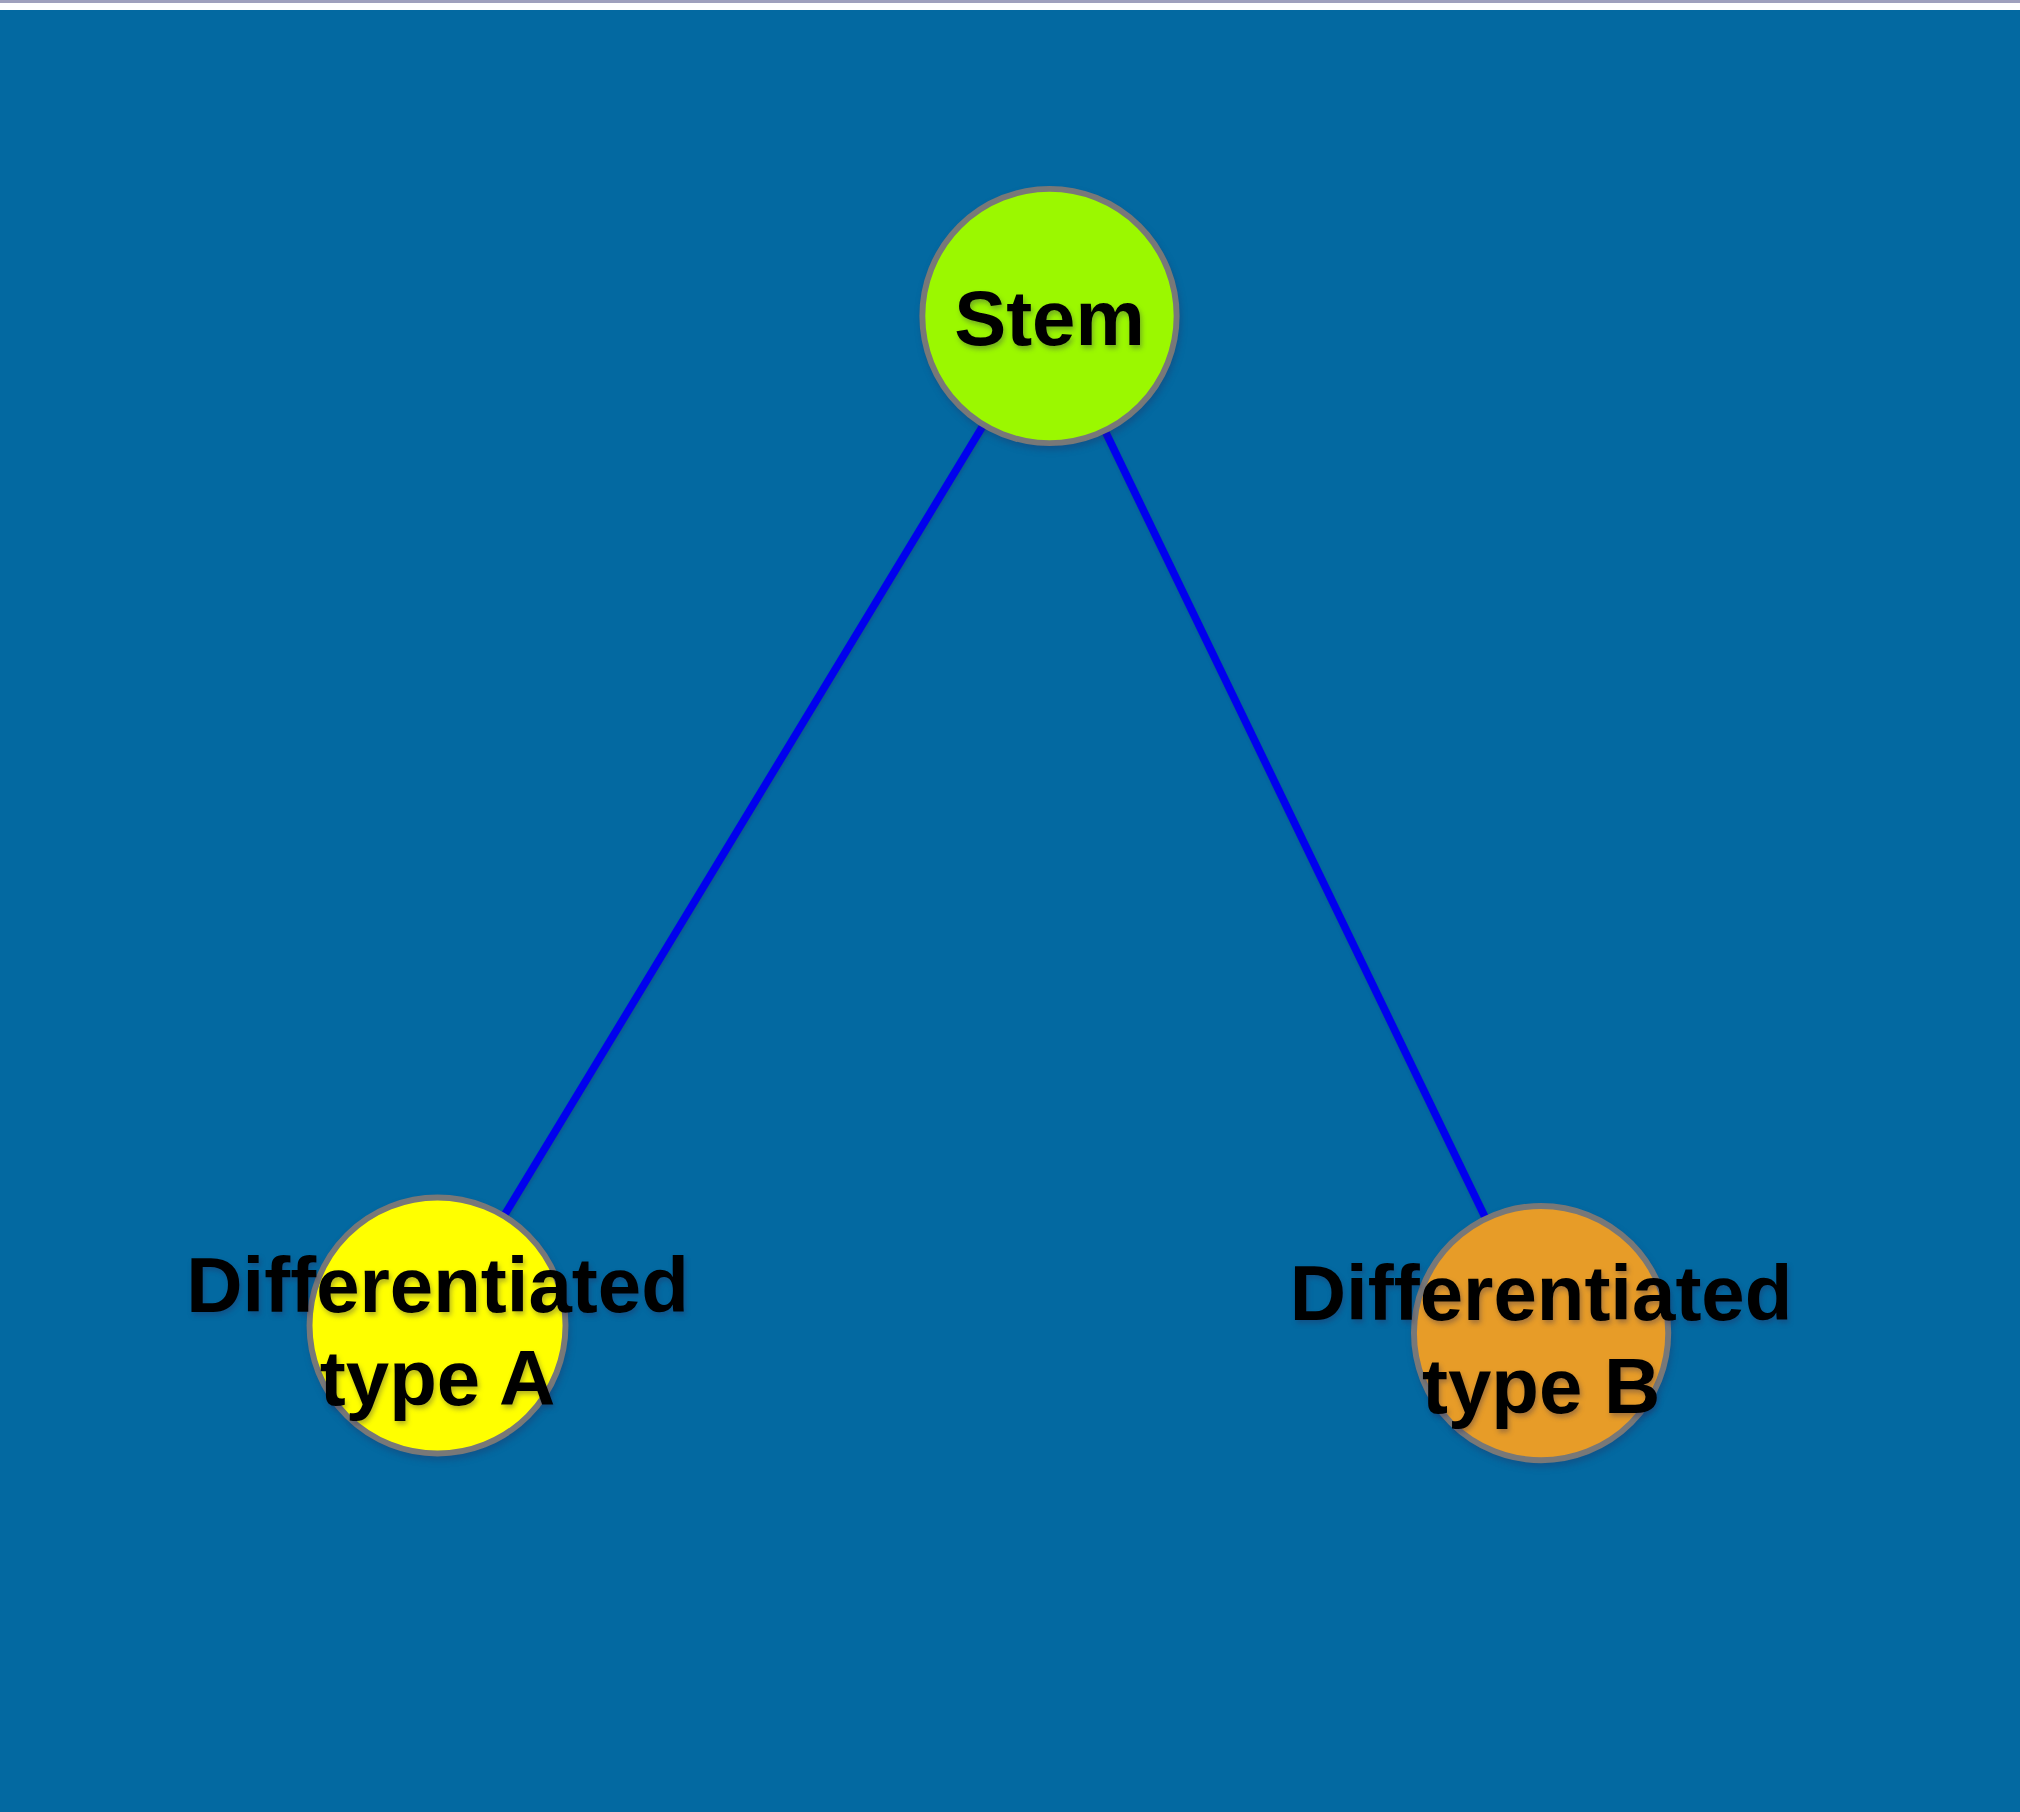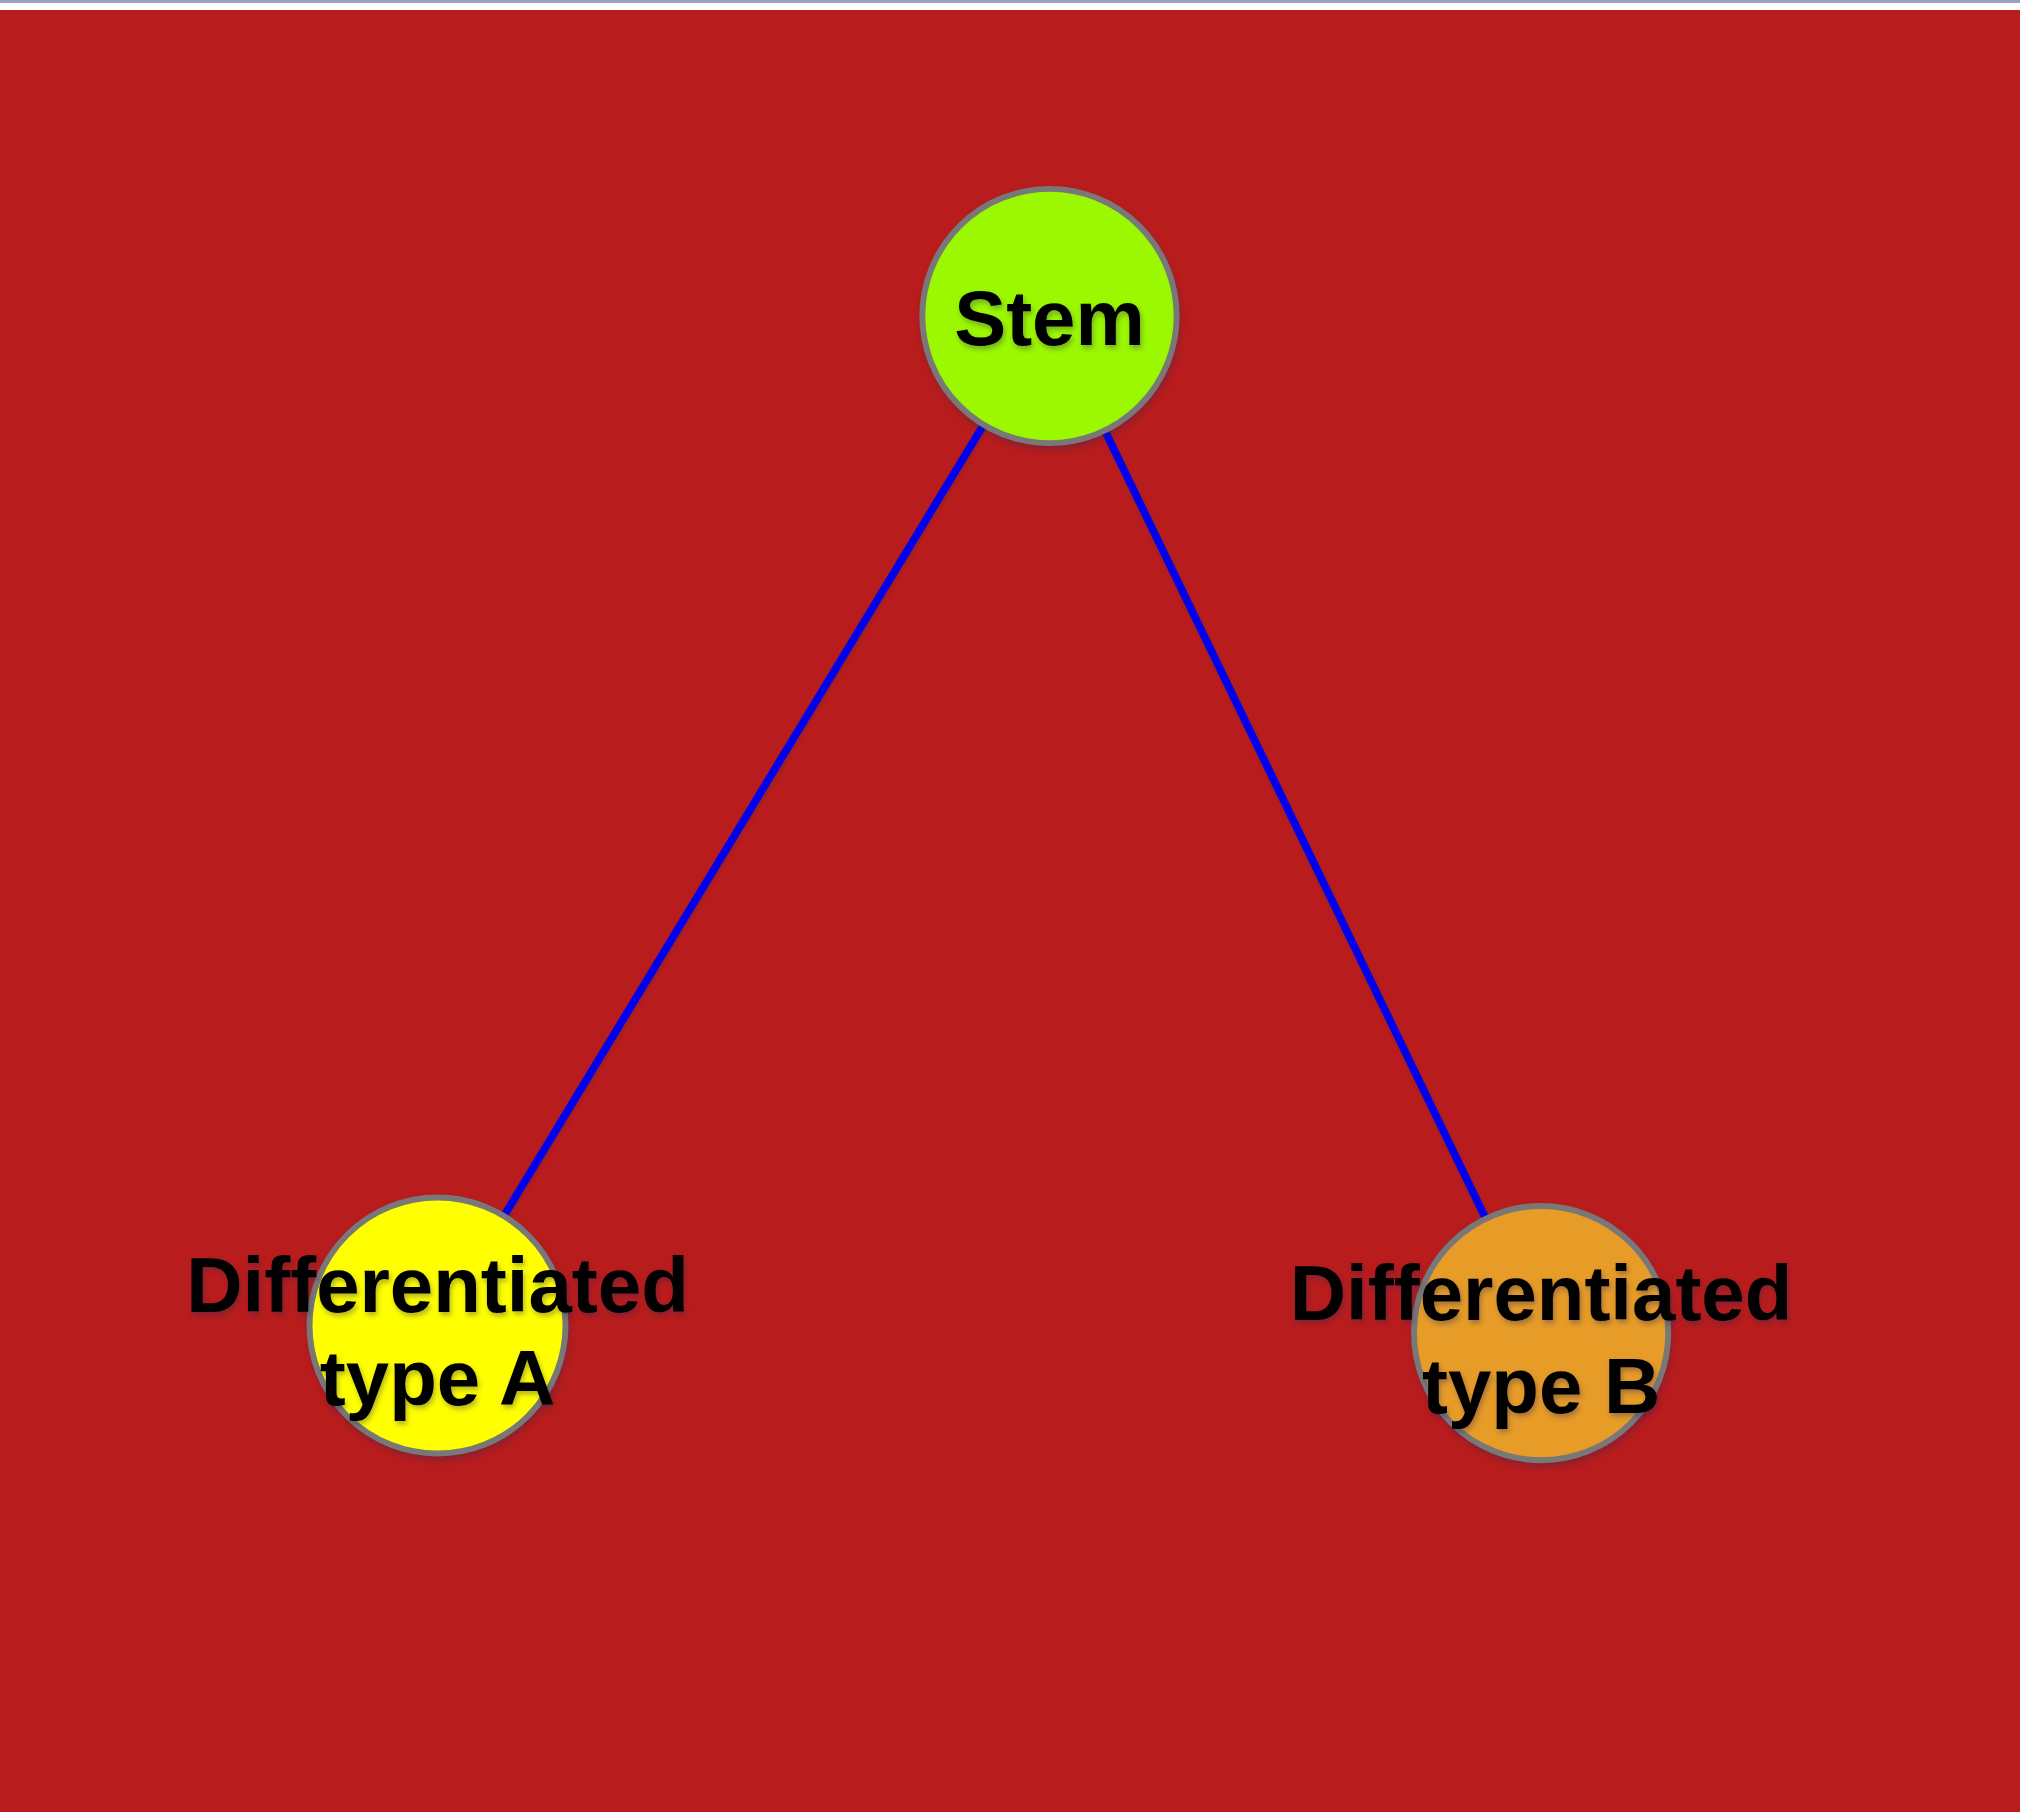--- a/index.html
+++ b/index.html
@@ -48,21 +48,21 @@
     font-family: "Liberation Sans", sans-serif;
     font-weight: bold;
     font-size: 92px;
     text-anchor: middle;
     filter: drop-shadow(2px 4px 3px rgba(40,40,90,0.35));
   }
 </style>
 </head>
 <body>
 
-<div class="canvas" style="background:#b91c1c;">
+<div class="canvas" style="background:#0369a1;">
 
   <div class="top-outer-line"></div>
   <div class="top-white-strip"></div>
 
   <div class="graph-area">
     <svg width="2021" height="1802" viewBox="0 12 2384 2126">
 
       <line class="edge" x1="1238" y1="373" x2="516" y2="1564" stroke="#0000ee"></line>
       <line class="edge" x1="1238" y1="373" x2="1818" y2="1573" stroke="#0000ee"></line>
 

